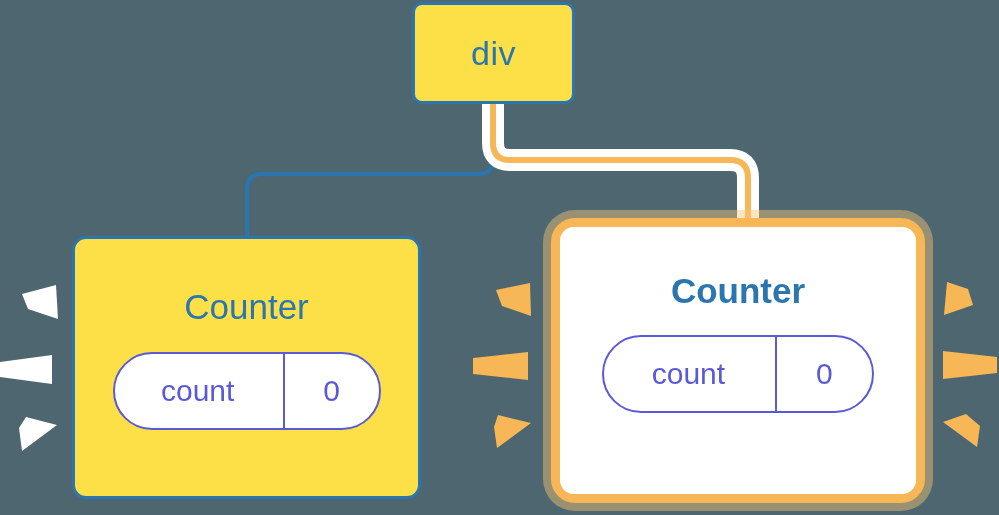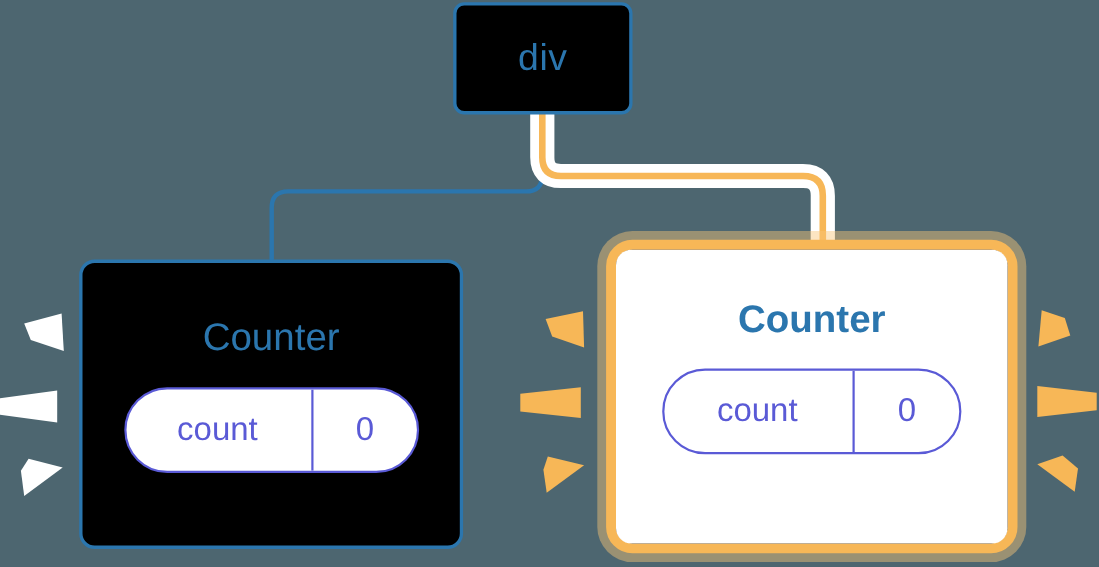--- a/index.html
+++ b/index.html
@@ -19,21 +19,21 @@
   }
   #wires {
     position: absolute;
     left: 0;
     top: 0;
     width: 999px;
     height: 515px;
   }
   .node {
     position: absolute;
-    background: #000000;
+    background: #fde047;
     box-sizing: border-box;
     display: flex;
     flex-direction: column;
     align-items: center;
   }
 
   
   #node-div {
     left: 412px;
     top: 2px;

